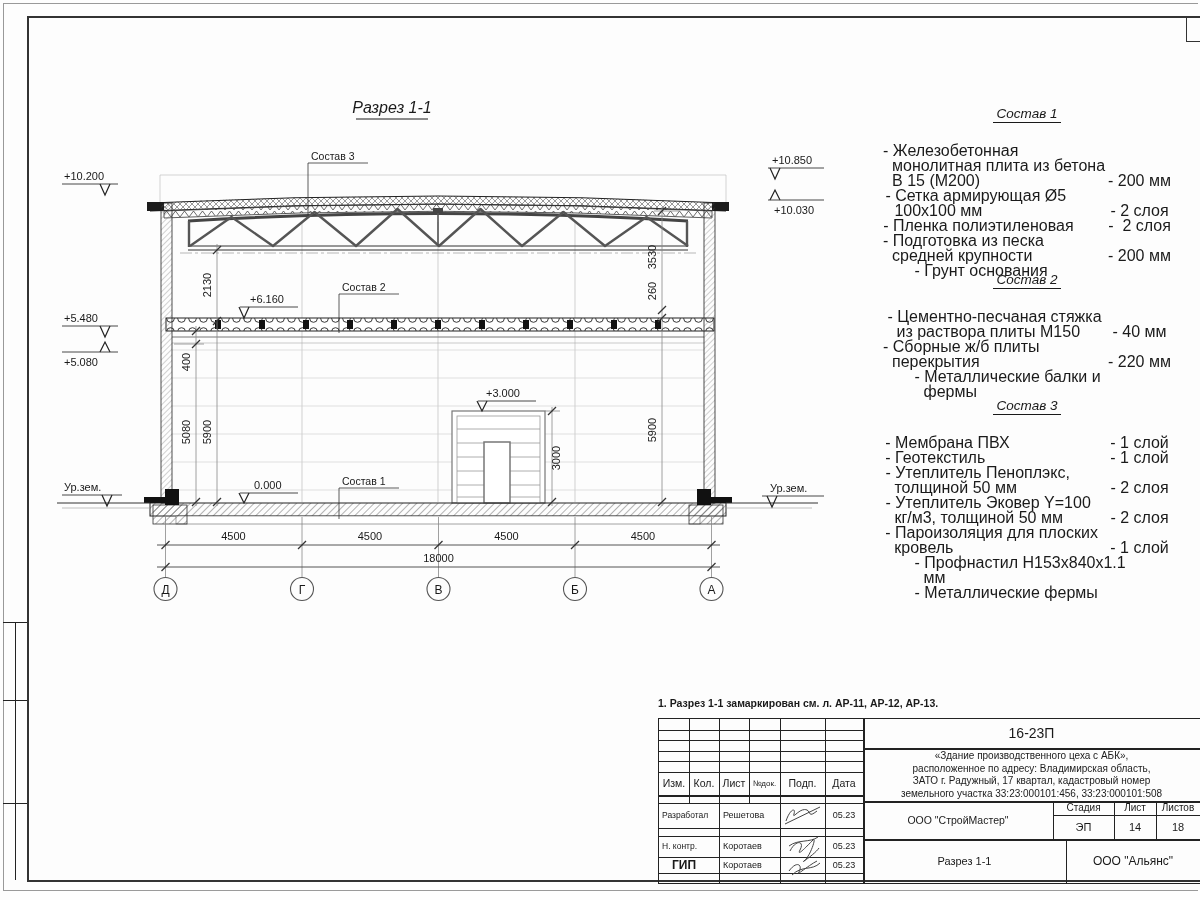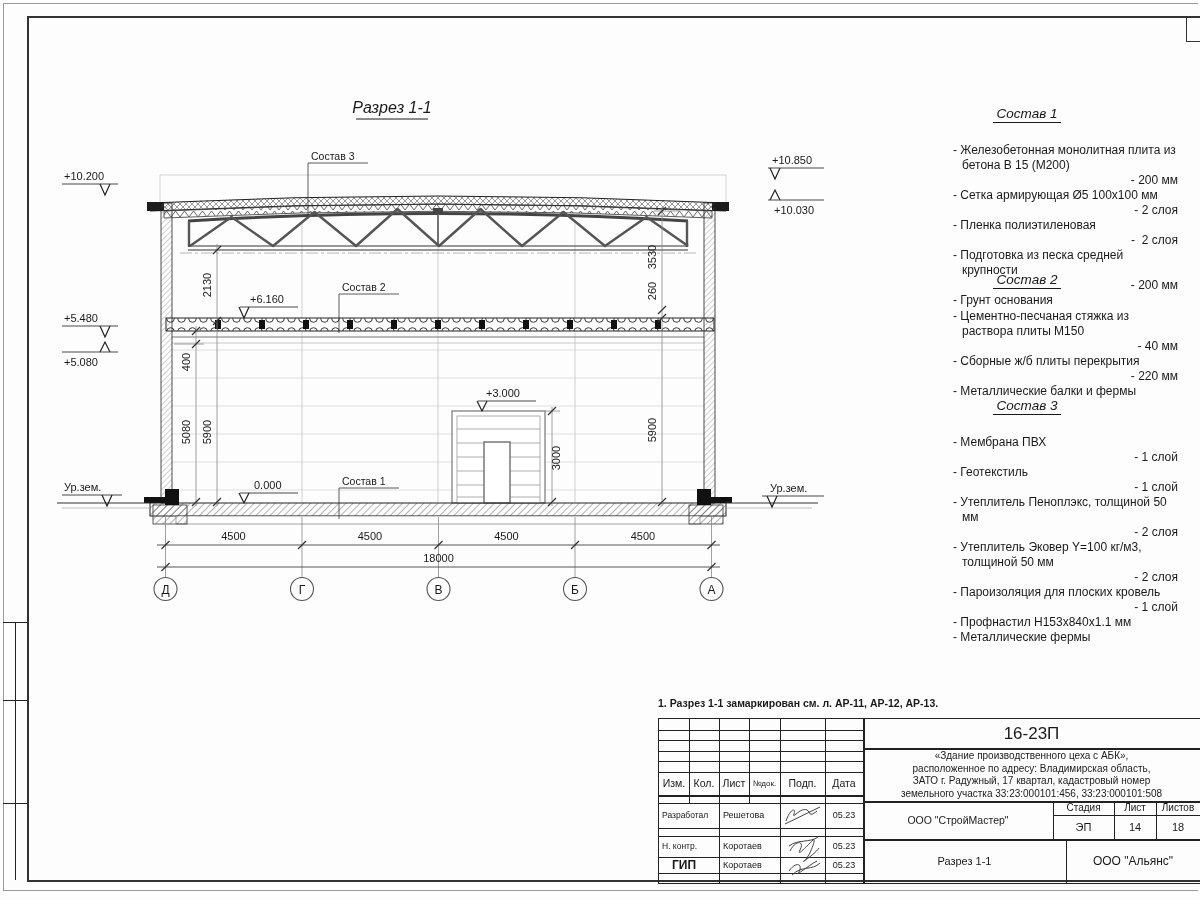--- a/index.html
+++ b/index.html
@@ -8,21 +8,21 @@
   .abs{position:absolute;}
   .line{position:absolute;background:#222;}
   .thin{background:#999;}
   
   .frame{background:#333;}
   
   .comp{position:absolute;width:302px;}
   .comp-title{text-align:center;margin-bottom:22px;font-size:13.5px;}
   .comp-title span{font-style:italic;border-bottom:1px solid #1a1a1a;padding:0 4px 1px;}
   .comp-item{display:flex;justify-content:center;align-items:flex-end;
-             font-size:12px;line-height:15px;flex-direction:column;}
+             font-size:16px;line-height:15px;}
   .comp-item .n{width:216px;padding-left:9px;text-indent:-9px;}
   .comp-item .v{white-space:pre;}
   
   .note{position:absolute;left:658px;top:697px;width:540px;font-size:10.5px;font-weight:bold;}
   
   .tb{position:absolute;left:658px;top:718px;width:541px;height:164px;
       border:1.5px solid #222;box-sizing:content-box;}
   .tb .cell{position:absolute;overflow:hidden;}
   .c{text-align:center;}
   .svg-draw{position:absolute;left:0;top:0;}
@@ -431,21 +431,21 @@
   <div class="cell c" style="left:166px;top:138px;width:38px;height:16px;line-height:16px;font-size:9px;">05.23</div>
 
   <svg class="cell" style="left:121px;top:80px;" width="45" height="80" viewBox="0 0 45 80">
     <g fill="none" stroke="#444" stroke-width="1">
       <path d="M6,22 C10,10 16,8 14,15 C12,21 20,8 27,11 C31,13 28,19 37,12 M5,25 L40,8"></path>
       <path d="M10,52 C16,40 25,42 20,51 C16,59 29,45 33,41 C37,37 30,58 24,62 C20,65 35,55 39,49 M9,47 C18,40 30,44 38,38"></path>
       <path d="M9,72 C17,61 23,66 19,73 C15,78 29,66 37,62 M12,76 C22,66 32,72 40,64"></path>
     </g>
   </svg>
 
-  <div class="cell c" style="left:204px;top:1px;width:337px;height:27px;line-height:27px;font-size:17px;">16-23П</div>
+  <div class="cell c" style="left:204px;top:1px;width:337px;height:27px;line-height:27px;font-size:14px;">16-23П</div>
   <div class="cell c" style="left:208px;top:31px;width:329px;height:50px;font-size:10px;line-height:12.7px;">
     <div>«Здание производственного цеха с АБК»,</div>
     <div>расположенное по адресу: Владимирская область,</div>
     <div>ЗАТО г. Радужный, 17 квартал, кадастровый номер</div>
     <div>земельного участка 33:23:000101:456, 33:23:000101:508</div>
   </div>
   <div class="cell c" style="left:204px;top:82px;width:190px;height:38px;line-height:38px;font-size:10.5px;">ООО "СтройМастер"</div>
   <div class="cell c" style="left:394px;top:82px;width:61px;height:14px;line-height:14px;font-size:10px;">Стадия</div>
   <div class="cell c" style="left:455px;top:82px;width:42px;height:14px;line-height:14px;font-size:10px;">Лист</div>
   <div class="cell c" style="left:497px;top:82px;width:44px;height:14px;line-height:14px;font-size:10px;">Листов</div>

